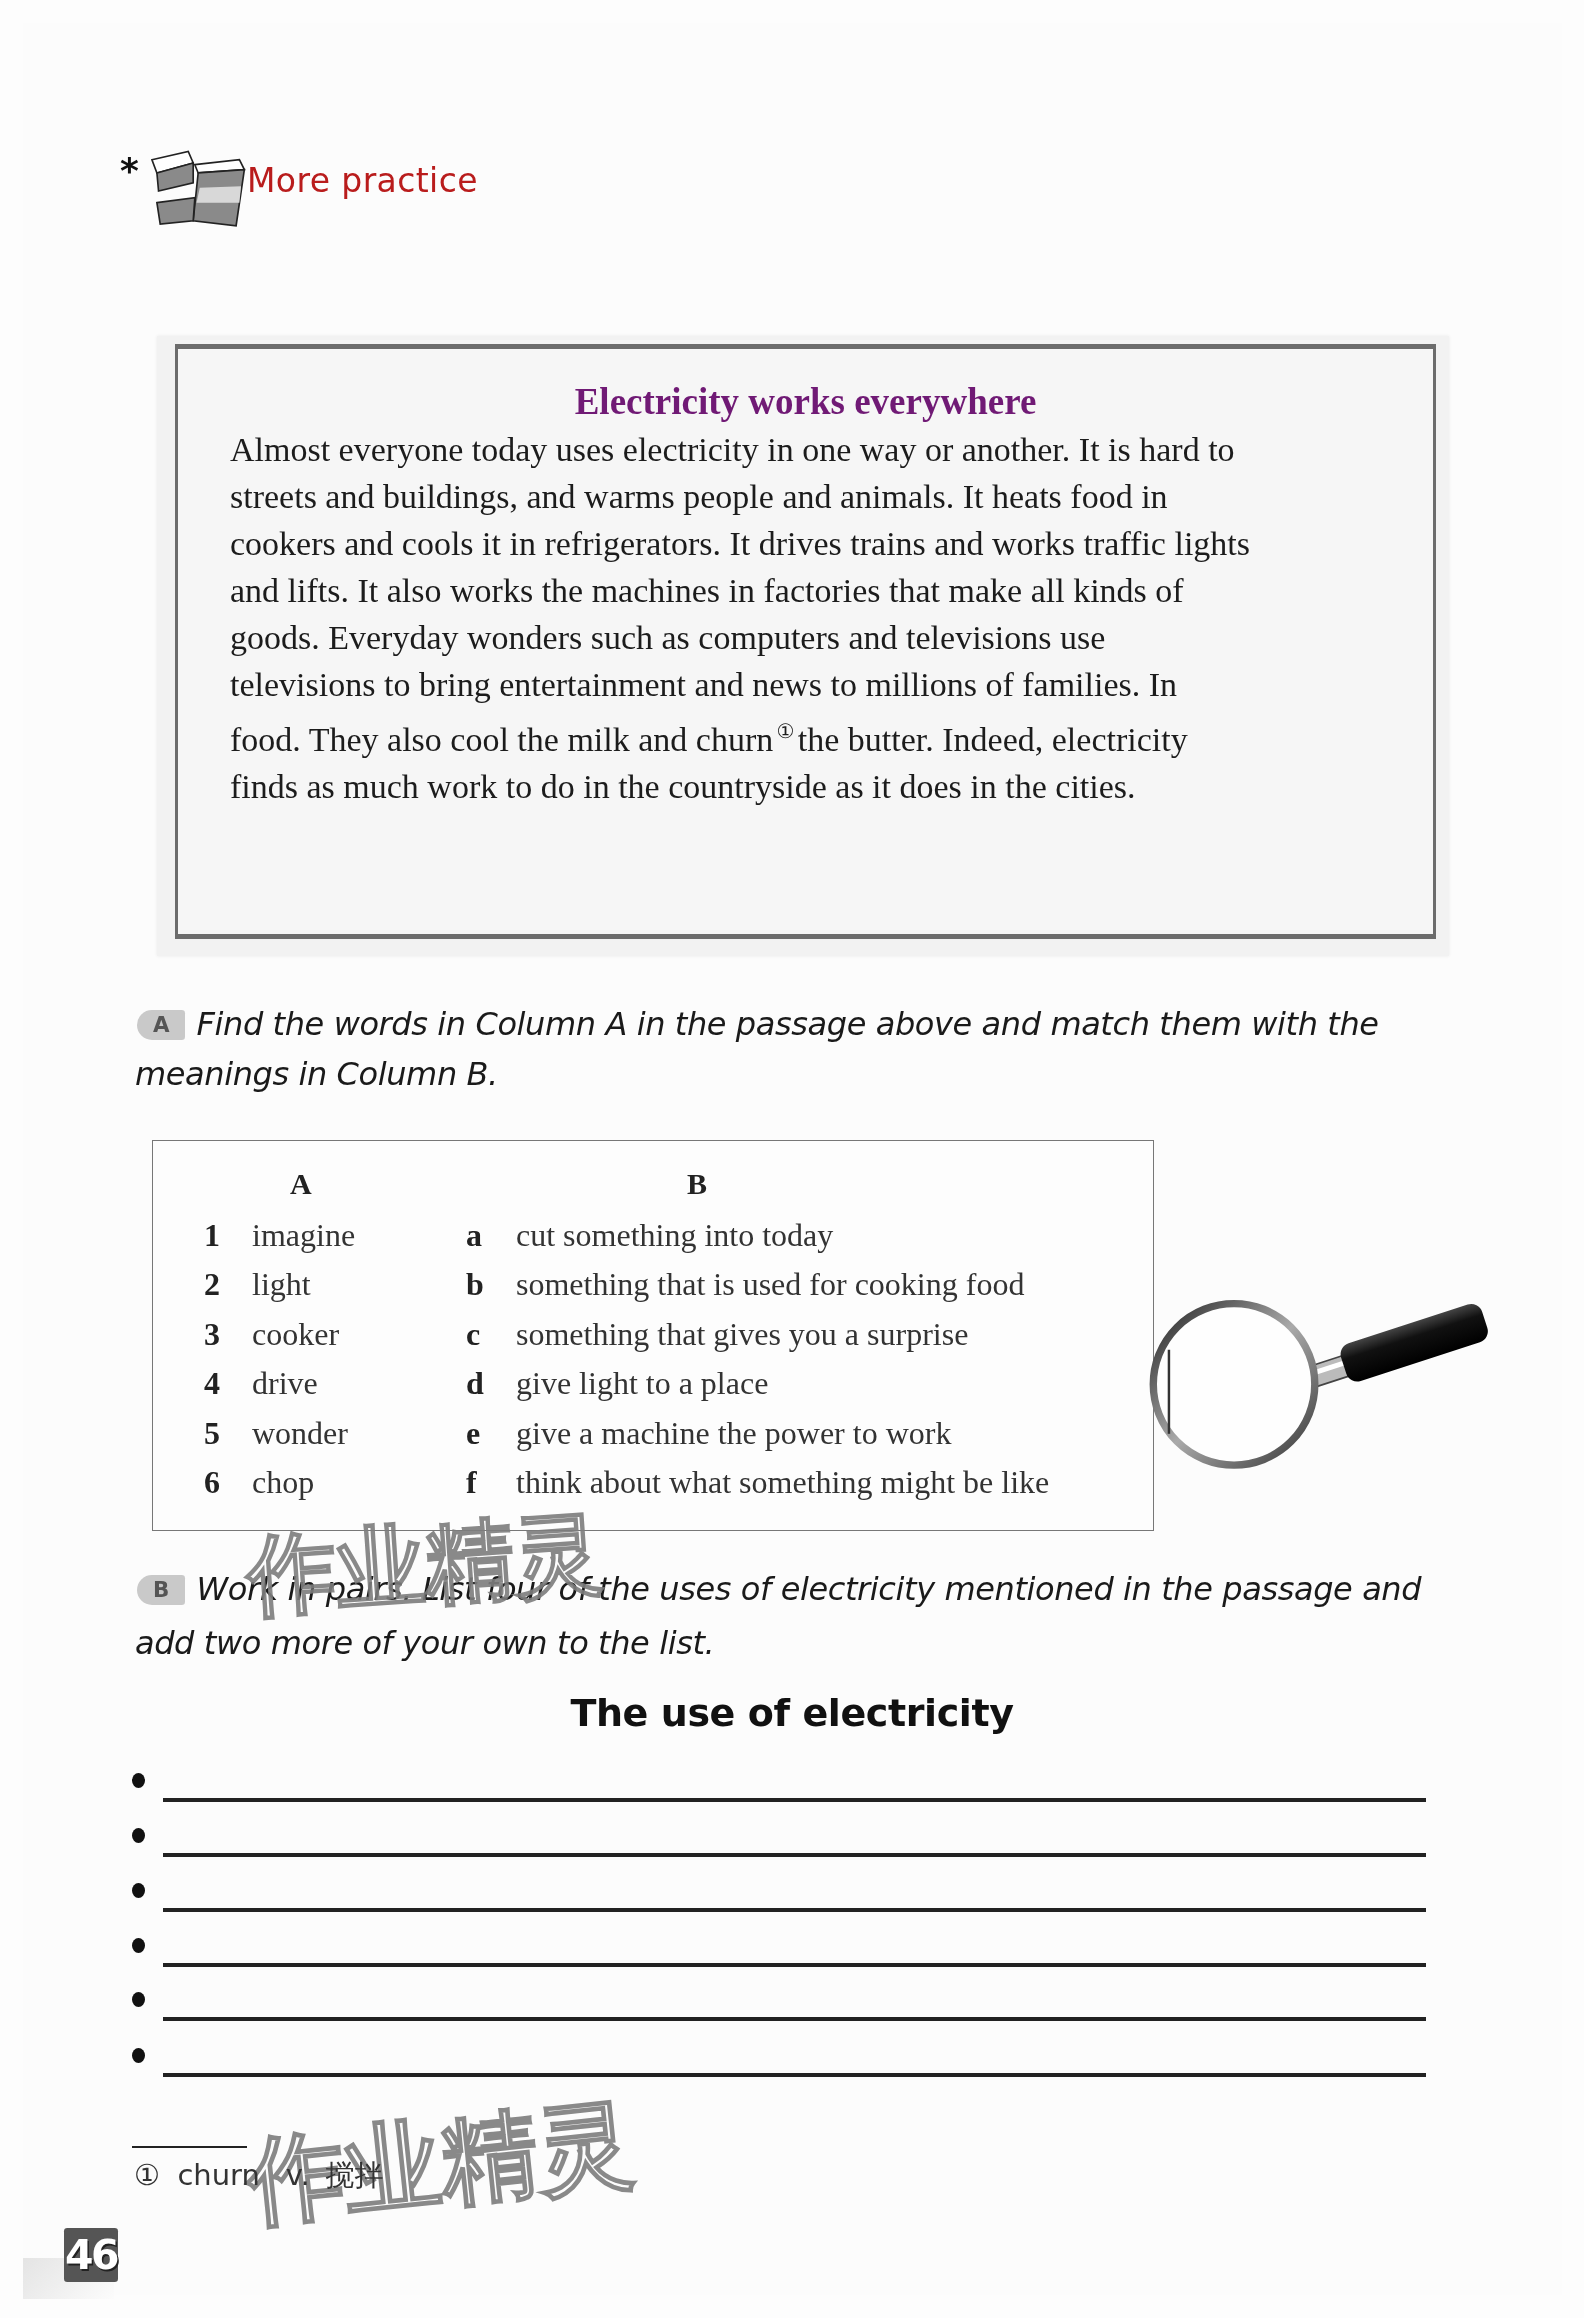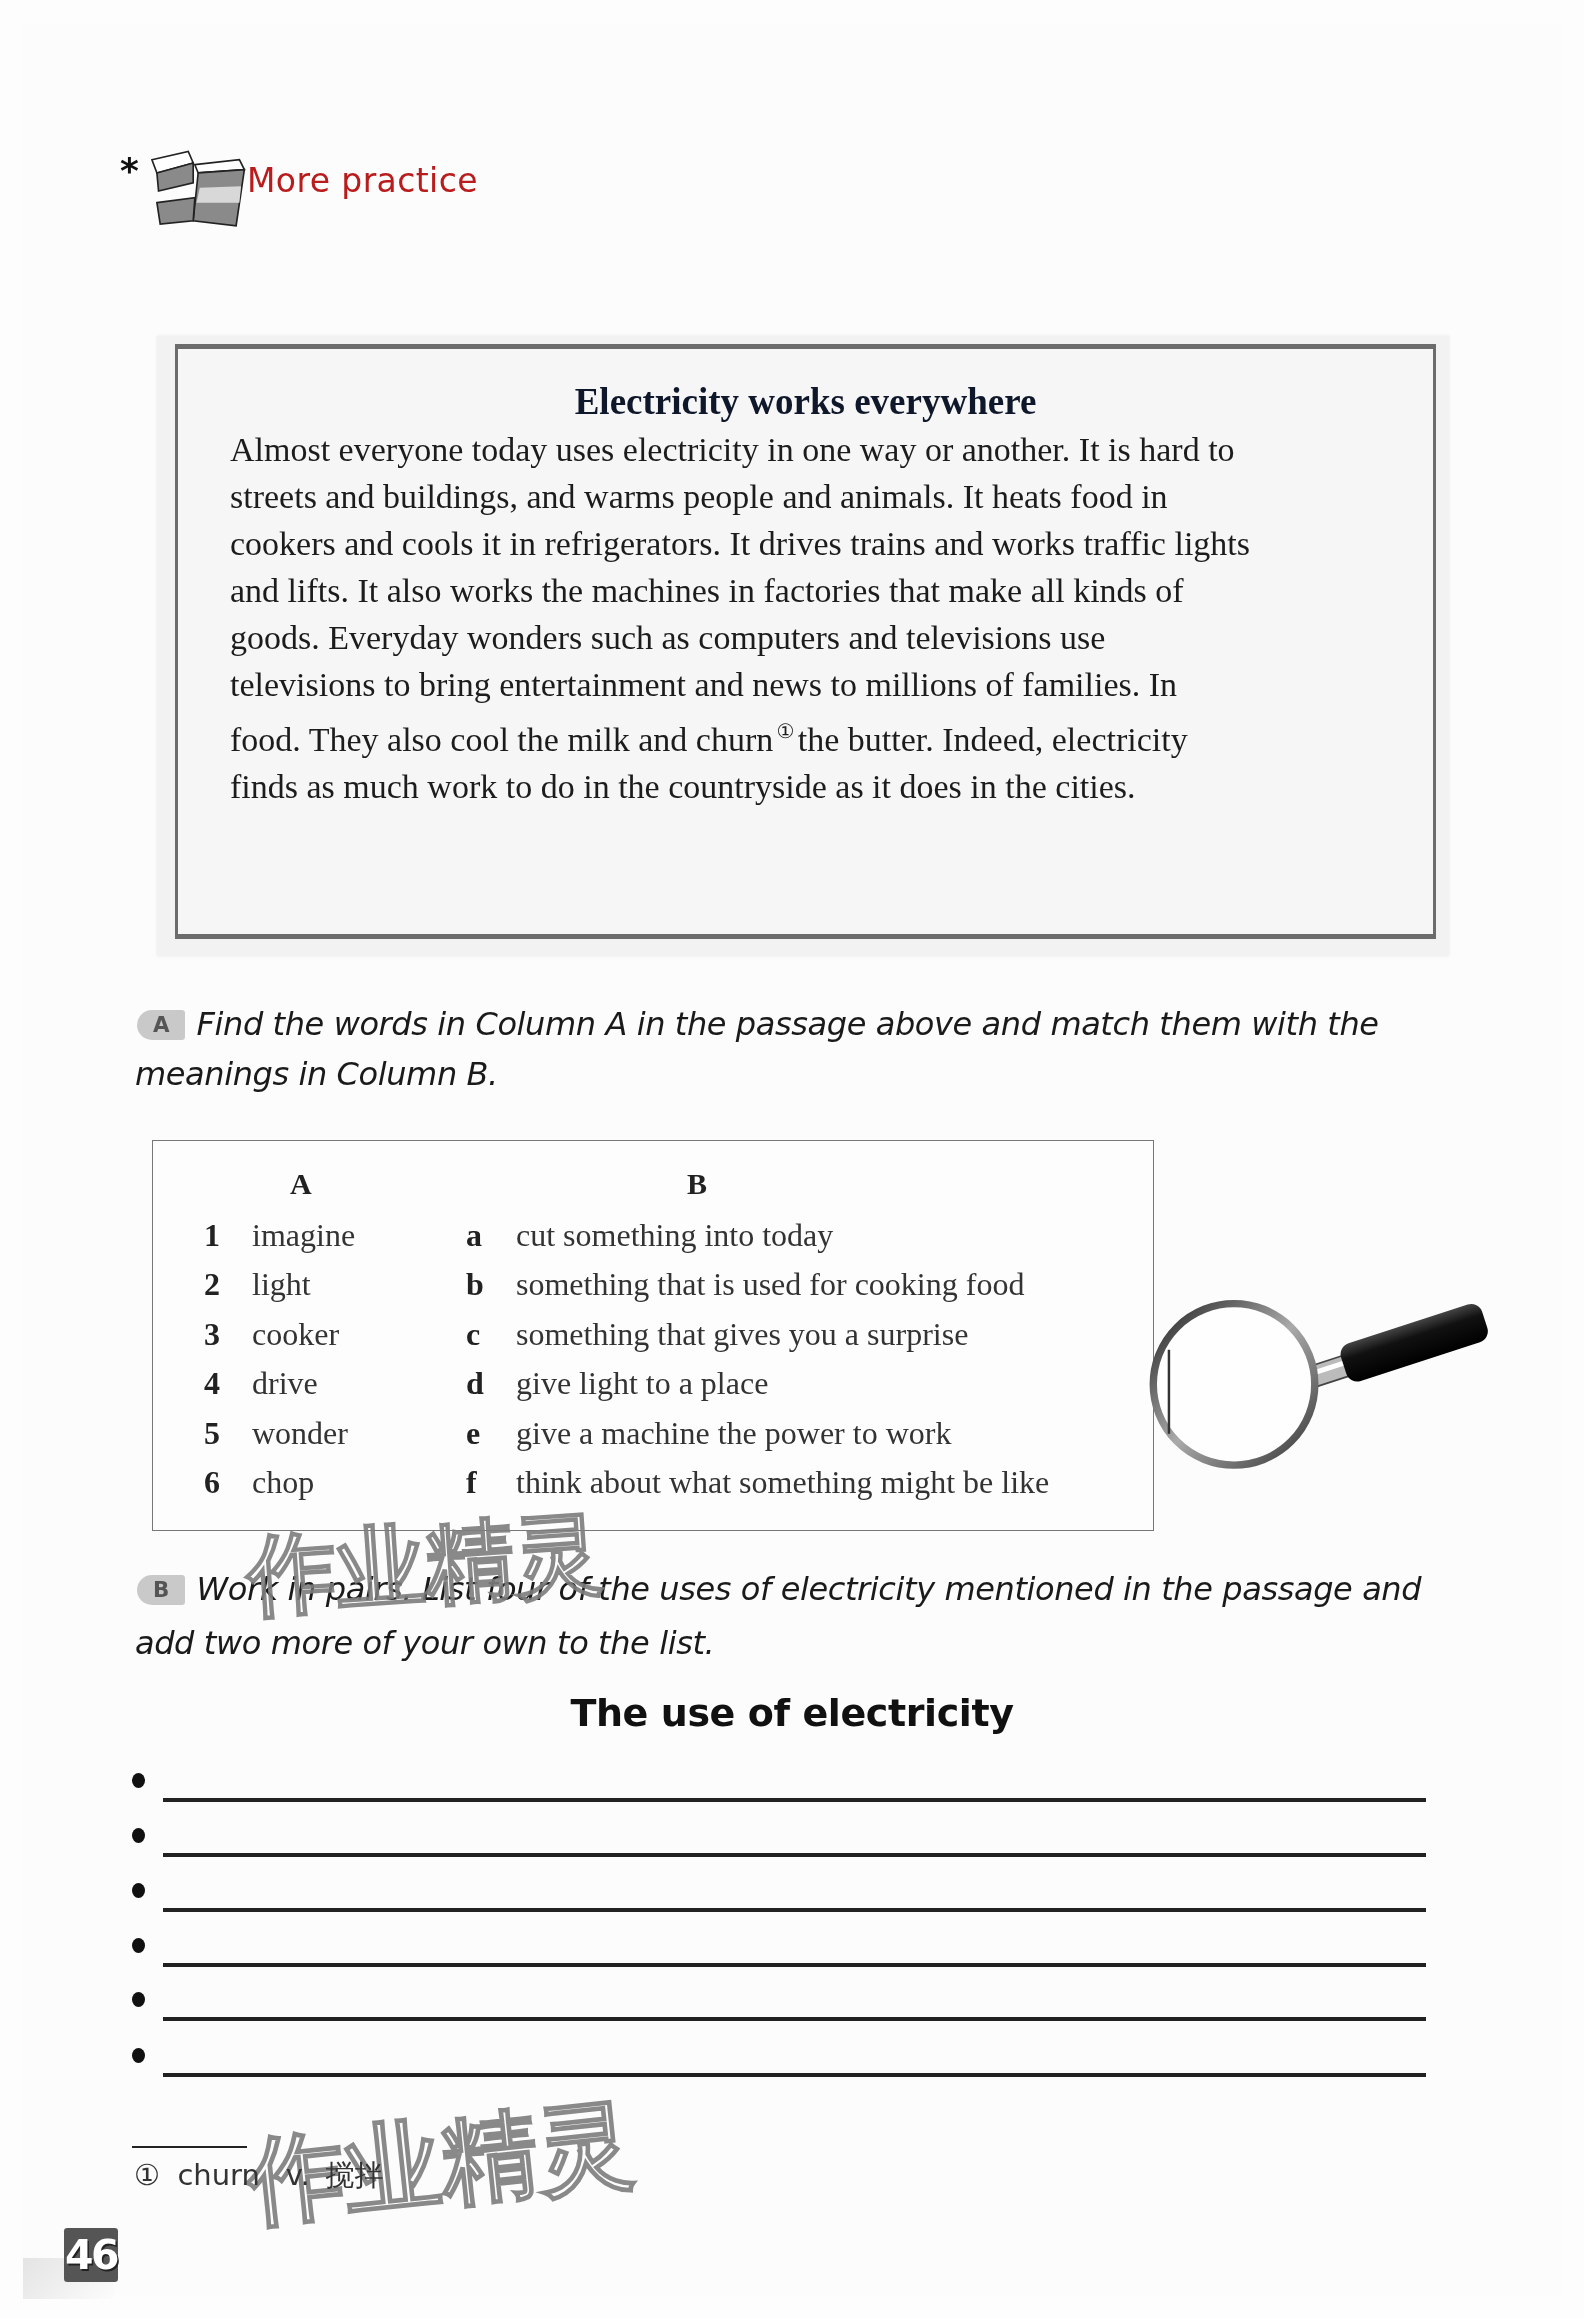--- a/index.html
+++ b/index.html
@@ -29,21 +29,21 @@
     background: #f2f2f2;
     box-shadow: 0 0 3.3px rgba(0,0,0,0.08);
   }
   .passage-box {
     left: 175px; top: 344px; width: 1261px; height: 595px; box-sizing: border-box;
     border: 3.3px solid #6c6c6c; border-top-width: 5.8px; border-bottom-width: 5.8px;
     background: #f6f6f6;
   }
   .passage-title {
     position: absolute; left: 0; right: 0; top: 31px; text-align: center;
-    font-size: 37px; font-weight: bold; color: #0f172a; white-space: nowrap;
+    font-size: 37px; font-weight: bold; color: #701a75; white-space: nowrap;
   }
   .passage-body { position: absolute; left: 52px; top: 77px; width: 1203px; }
   .passage-line {
     font-size: 34px; line-height: 47px; white-space: nowrap; color: #1c1c1c;
   }
   .sup-mark { font-size: 20px; vertical-align: 13px; margin: 0 3.3px 0 3.3px; }
 
   
   .inst {
     font-family: "DejaVu Sans", sans-serif; font-style: italic; font-size: 32px;

